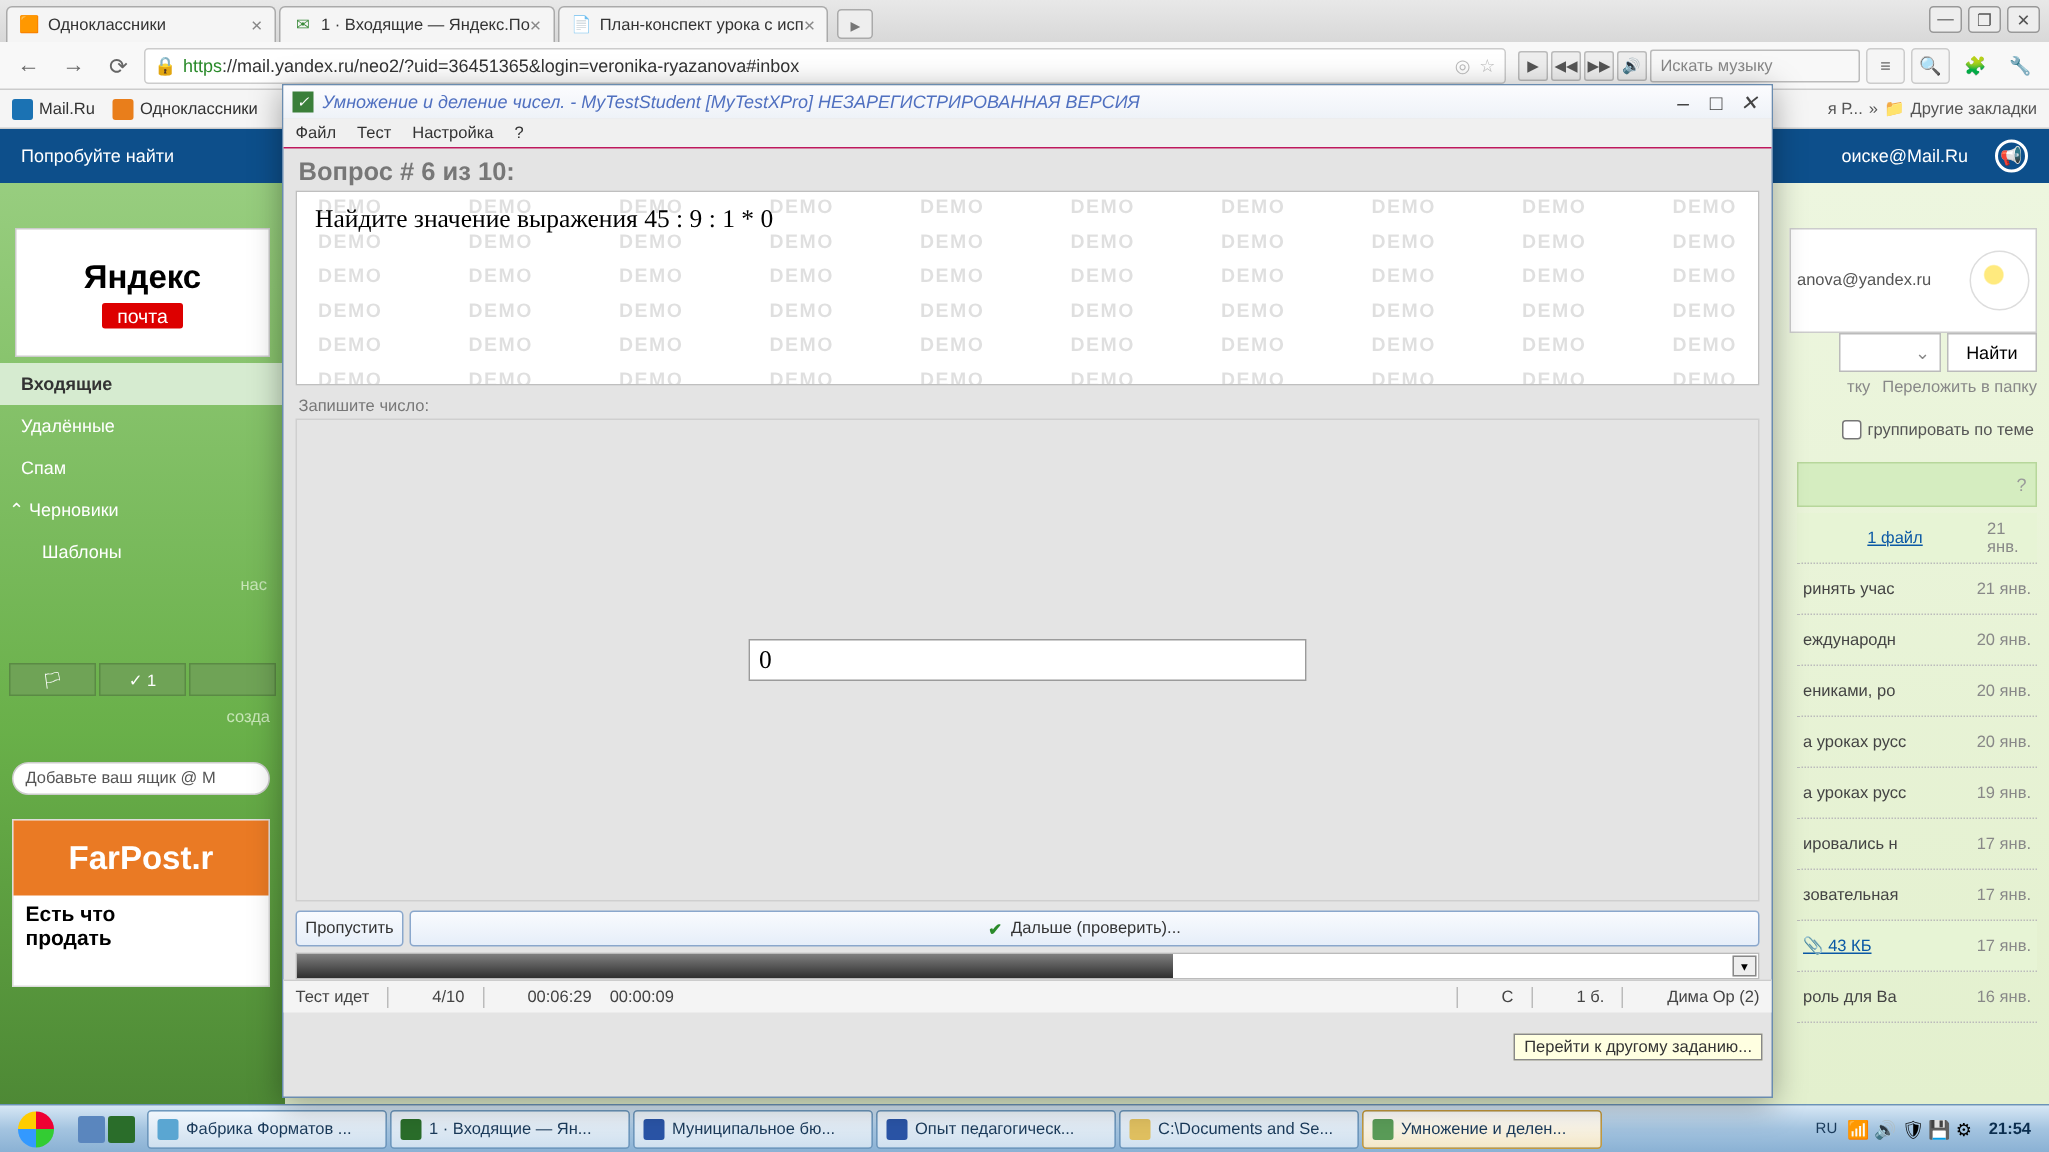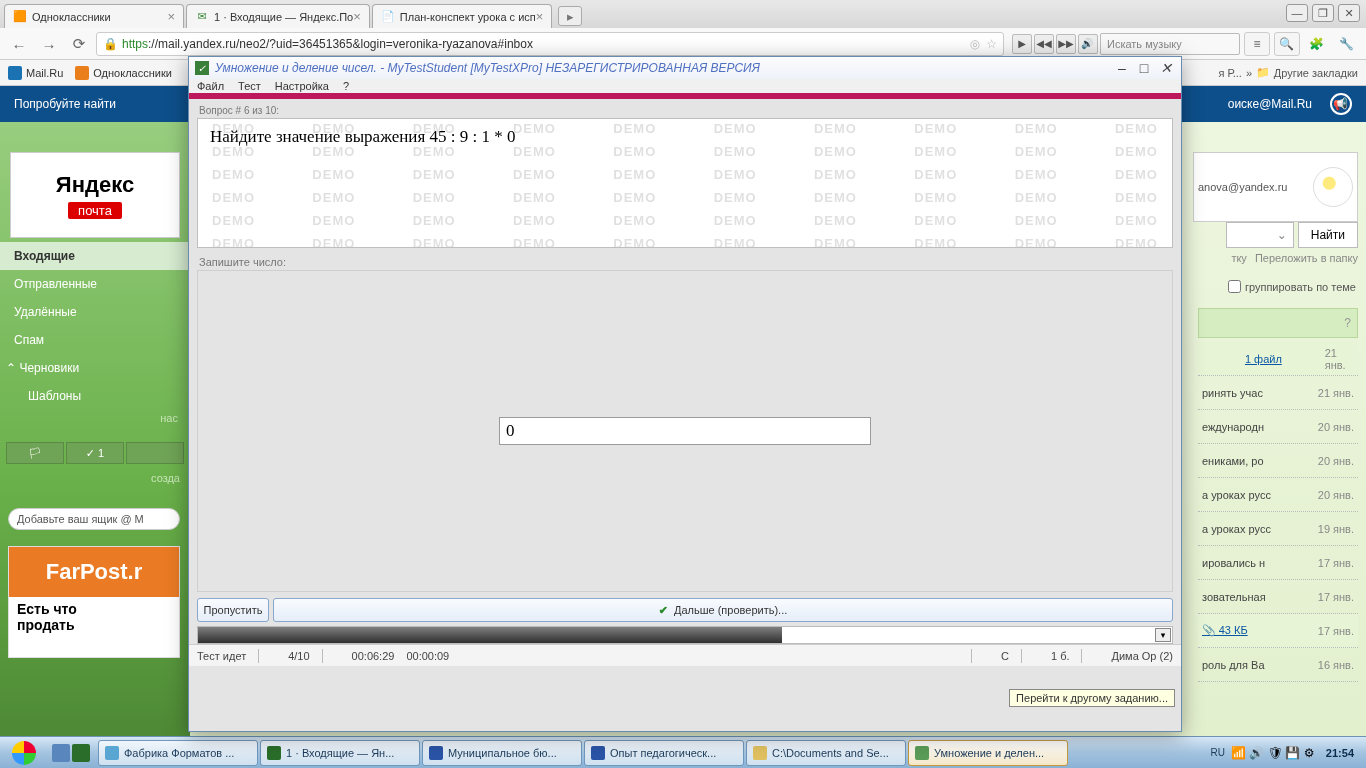--- a/index.html
+++ b/index.html
@@ -69,22 +69,22 @@
 .r-item.highlight { background:#e7f4d5; }
 .r-item .file-link { color:#0a58a5; text-decoration:underline; }
 .r-item .date { color:#888; }
 
 
 .dlg { position:absolute; left:188px; top:56px; width:994px; height:676px; background:#e4e4e4; border:1px solid #6a8cb0; box-shadow:0 4px 20px rgba(0,0,0,.35); z-index:50; }
 .dlg-title { height:22px; background: linear-gradient(#fcfcfe,#eef2f8); display:flex; align-items:center; padding:0 6px; font-size:12px; color:#5070c0; font-style:italic; }
 .dlg-title .dlg-ico { width:14px; height:14px; background:#3a7f3a; margin-right:6px; display:flex; align-items:center; justify-content:center; color:#fff; font-size:10px; }
 .dlg-wc { margin-left:auto; display:flex; gap:4px; color:#444; font-size:14px; }
 .dlg-wc span { width:18px; text-align:center; }
-.dlg-menu { height:20px; background:#f0f0f0; border-bottom:6px solid #be185d; display:flex; align-items:center; padding:0 8px; gap:14px; font-size:11px; color:#333; }
-.q-label { font-size:10px; color:#777; padding:6px 10px 2px; }
+.dlg-menu { height:20px; background:#f0f0f0; border-bottom:1px solid #be185d; display:flex; align-items:center; padding:0 8px; gap:14px; font-size:11px; color:#333; }
+.q-label { font-size:17px; color:#777; padding:6px 10px 2px;font-weight:bold; }
 .q-area { margin:0 8px 6px; height:130px; background:#fff; border:1px solid #bfbfbf; position:relative; overflow:hidden; padding:8px 12px; }
 .q-text { font-family:"Times New Roman",serif; font-size:17px; color:#000; position:relative; z-index:2; }
 .demo-grid { position:absolute; inset:0; z-index:1; }
 .demo-row { display:flex; justify-content:space-between; padding:0 14px; opacity:.12; pointer-events:none; }
 .demo-row span { color:#000000; font-size:13px; font-weight:bold; letter-spacing:1px; }
 .write-label { font-size:11px; color:#777; padding:2px 10px; }
 .ans-zone { margin:0 8px; height:322px; background:#e4e4e4; border:1px solid #cfcfcf; display:flex; align-items:center; justify-content:center; }
 .ans-input { width:372px; height:28px; border:1px solid #9b9b9b; font-family:"Times New Roman",serif; font-size:17px; padding:2px 6px; outline:none; }
 .dlg-btns { display:flex; gap:4px; padding:6px 8px 4px; }
 .skip-btn { width:72px; height:24px; border:1px solid #8aa7cc; background:linear-gradient(#f9fbfe,#e6eef9); font-size:11px; color:#333; border-radius:3px; }
@@ -192,21 +192,20 @@
   <div class="yandex-body">
     <div class="left-col">
       <div class="grass"></div>
       <div class="sleft-arrow">«</div>
       <div class="y-logo-card">
         <div class="y-logo">Яндекс</div>
         <div class="y-red">почта</div>
       </div>
       <div class="folders">
         <div class="folder active">Входящие</div>
-        <div class="folder">Отправленные</div>
         <div class="folder">Удалённые</div>
         <div class="folder">Спам</div>
         <div class="folder"><span style="margin-left:-8px">⌃</span> <span>Черновики</span></div>
         <div class="folder sub">Шаблоны</div>
         <div class="small">нас</div>
       </div>
       <div class="btm-btns">
         <div class="btm-btn">🏳</div>
         <div class="btm-btn">✓ 1</div>
         <div class="btm-btn"></div>

